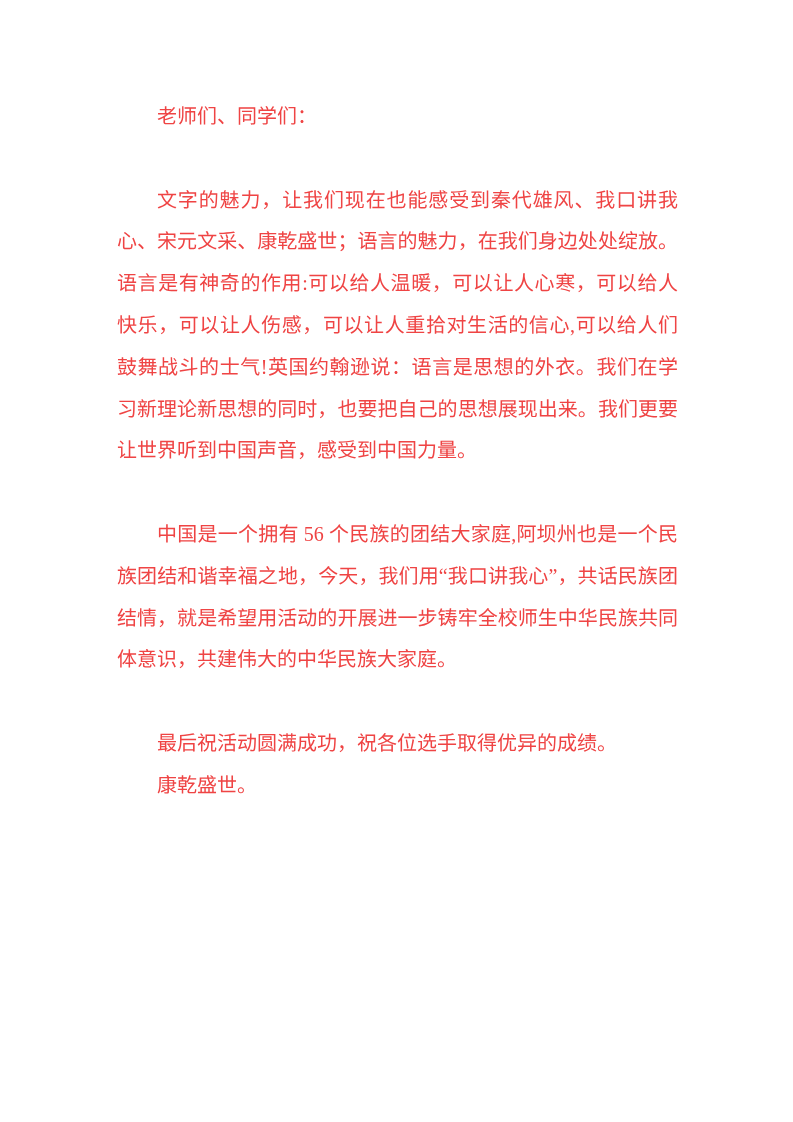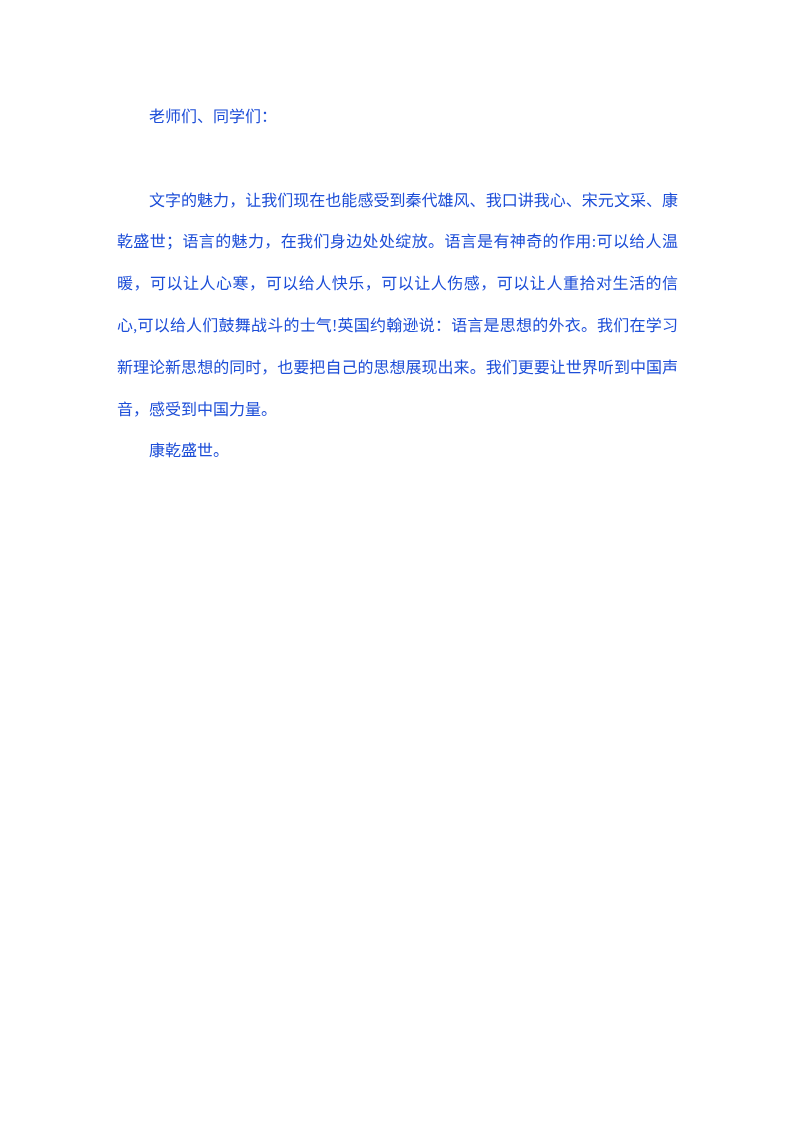--- a/index.html
+++ b/index.html
@@ -13,36 +13,38 @@
     height: 1122px;
     background: #ffffff;
     overflow: hidden;
   }
   .content {
     position: absolute;
     left: 117px;
     top: 96px;
     width: 561px;
     font-family: "Liberation Serif", "DejaVu Serif", serif;
-    font-size: 16px;
+    font-size: 20px;
     line-height: 41.8px;
-    color: #1d4ed8;
+    color: #ef4444;
     text-align: justify;
   }
   .para {
     margin: 0;
     padding: 0;
     text-indent: 2em;
   }
   .para.gap {
     margin-top: 41.8px; 
   }
 </style>
 </head>
 <body>
 
 <div class="page">
   <div class="content">
     <p class="para">老师们、同学们：</p>
     <p class="para gap">文字的魅力，让我们现在也能感受到秦代雄风、我口讲我心、宋元文采、康乾盛世；语言的魅力，在我们身边处处绽放。语言是有神奇的作用:可以给人温暖，可以让人心寒，可以给人快乐，可以让人伤感，可以让人重拾对生活的信心,可以给人们鼓舞战斗的士气!英国约翰逊说：语言是思想的外衣。我们在学习新理论新思想的同时，也要把自己的思想展现出来。我们更要让世界听到中国声音，感受到中国力量。</p>
+    <p class="para gap">中国是一个拥有 56 个民族的团结大家庭,阿坝州也是一个民族团结和谐幸福之地，今天，我们用“我口讲我心”，共话民族团结情，就是希望用活动的开展进一步铸牢全校师生中华民族共同体意识，共建伟大的中华民族大家庭。</p>
+    <p class="para gap">最后祝活动圆满成功，祝各位选手取得优异的成绩。</p>
     <p class="para">康乾盛世。</p>
   </div>
 </div>
 
 </body></html>

